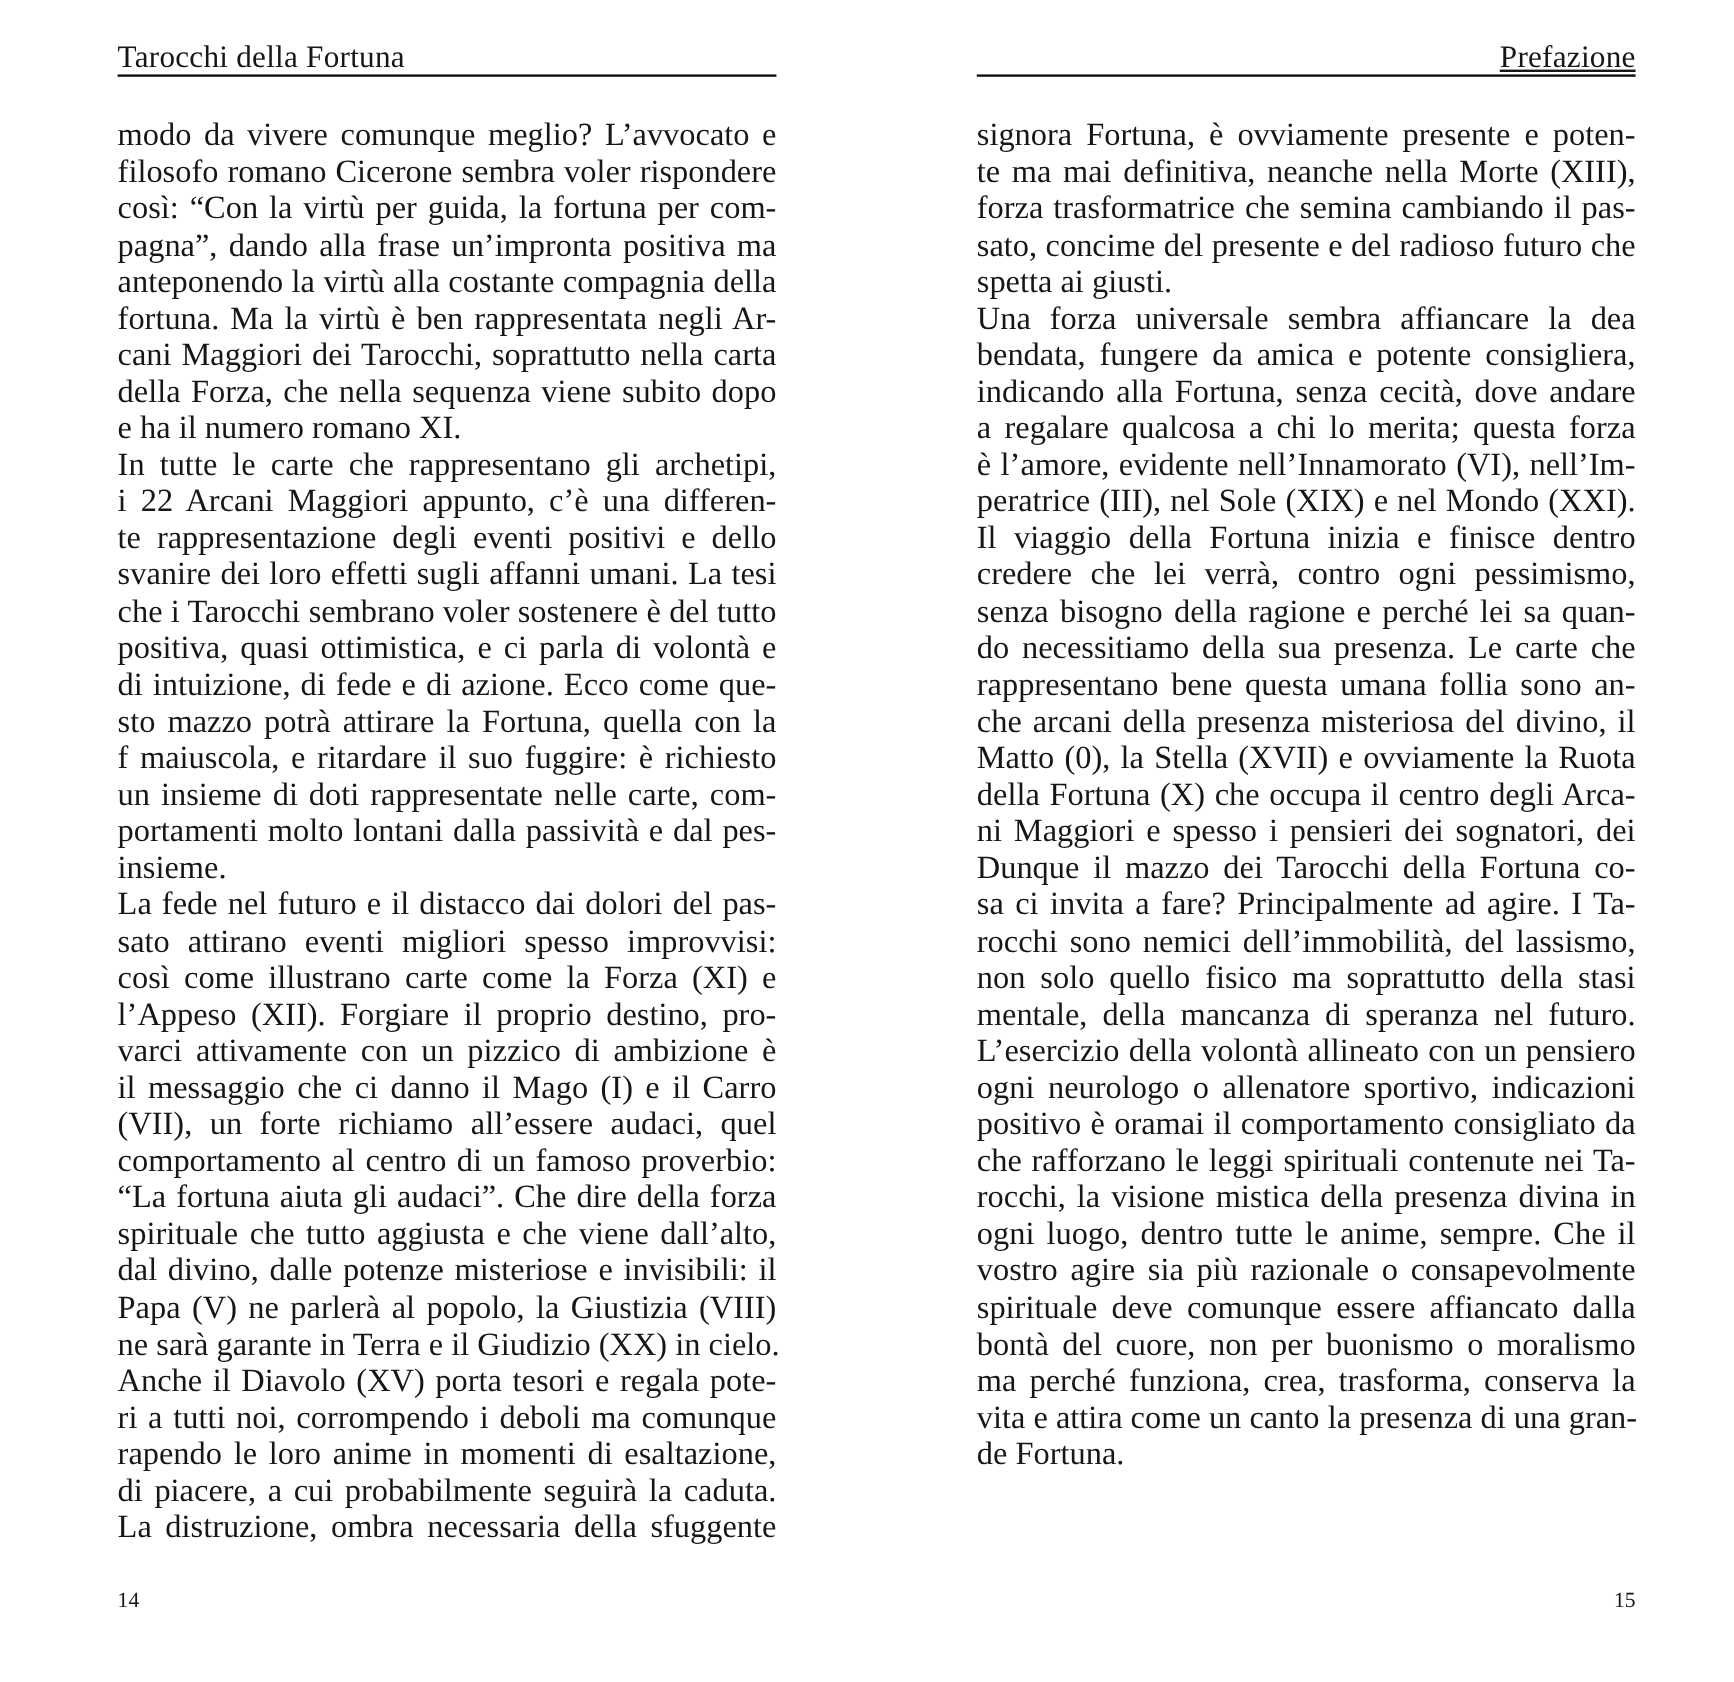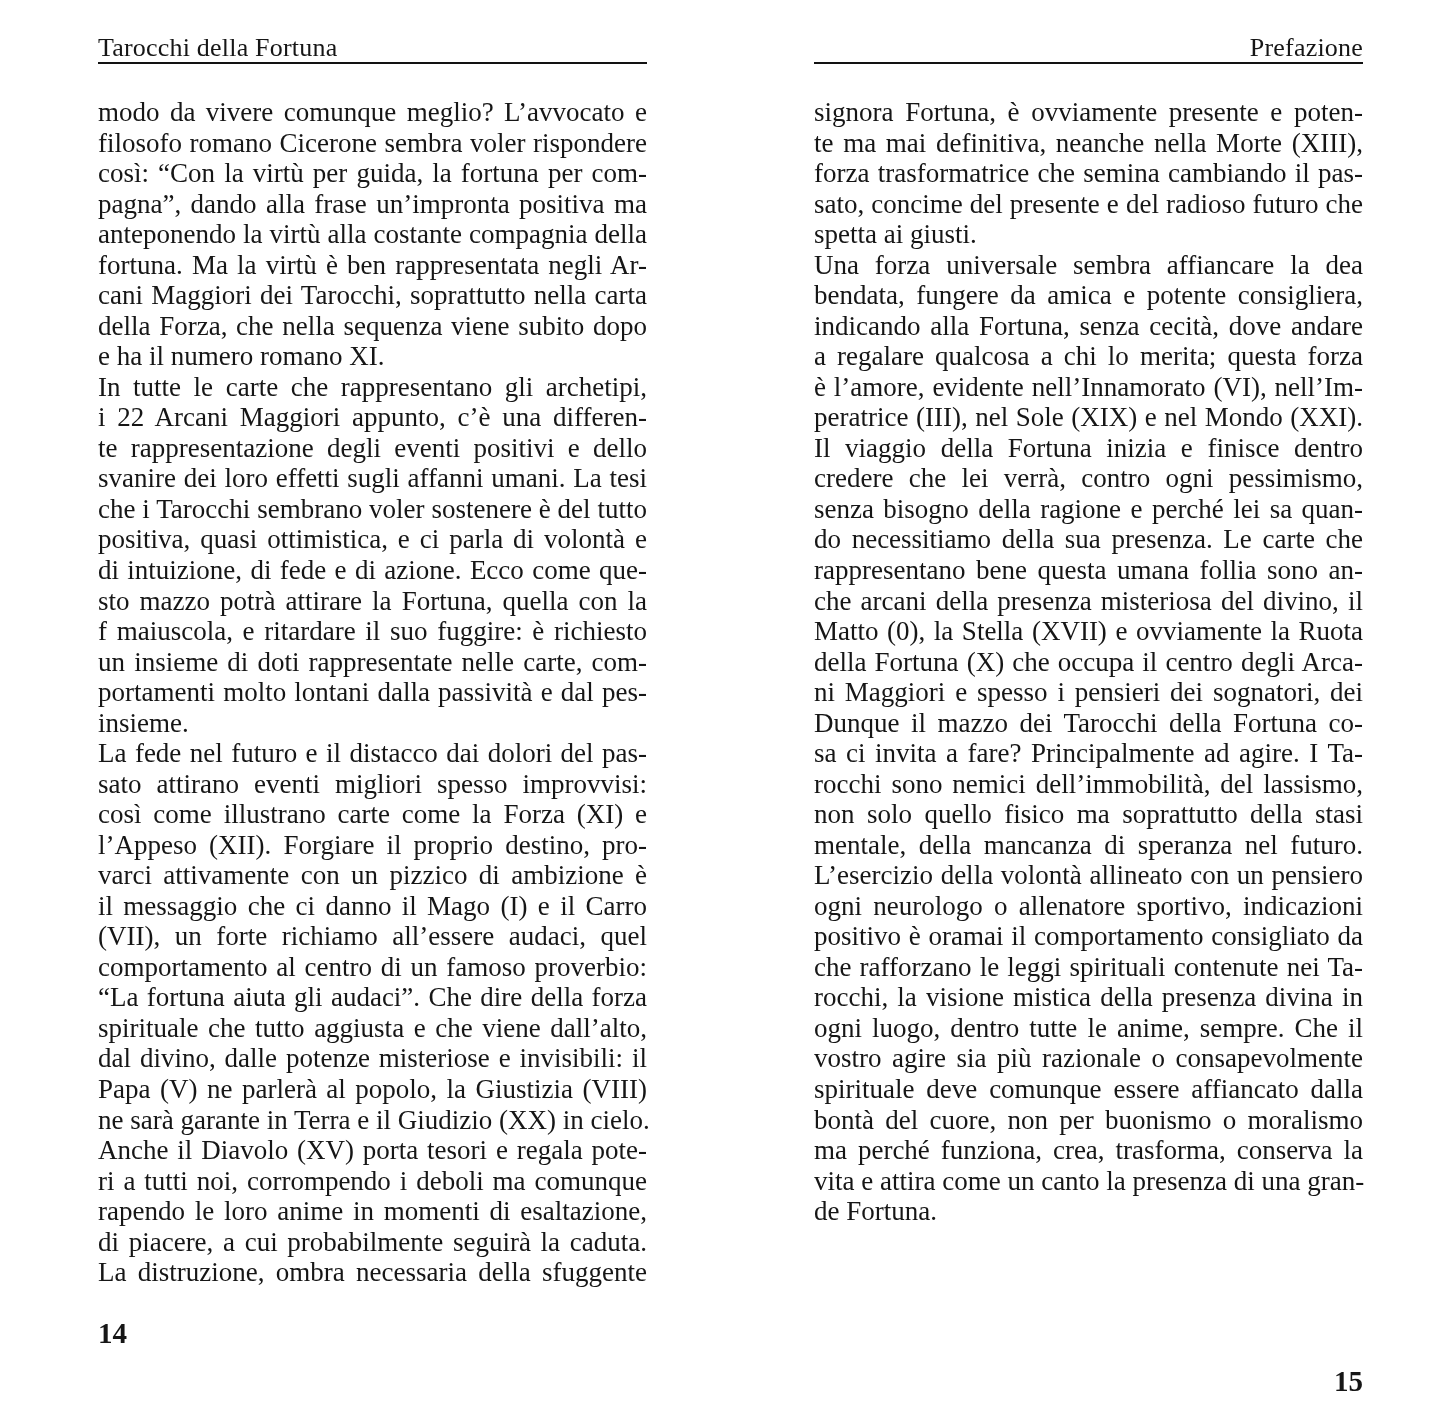--- a/index.html
+++ b/index.html
@@ -15,21 +15,21 @@
   .page.left  { left: 98px; }
   .page.right { left: 814px; }
 
   .head-title {
     position: absolute; top: 34px;
     font-size: 26px; line-height: 28px;
     letter-spacing: 0.2px;
     white-space: nowrap;
   }
   .page.left  .head-title { left: 0; }
-  .page.right .head-title { right: 0; }
+  .page.right .head-title { right: 0; text-decoration: underline; }
 
   .head-rule {
     position: absolute; top: 62px; left: 0;
     width: 100%; height: 2px;
     background: #121212;
   }
 
   .page-body {
     position: absolute; top: 97px; left: 0;
     width: 100%;
@@ -42,24 +42,24 @@
     text-align: justify;
     text-align-last: justify;
   }
   .line.short {
     text-align: right;
     text-align-last: left;
   }
 
   .folio {
     position: absolute; top: 1318px;
-    font-size: 29px; line-height: 30px; font-weight: bold;
+    font-size: 18px; line-height: 30px;
   }
   .page.left  .folio { left: 0; }
-  .page.right .folio { right: 0; margin-top: 48px; }
+  .page.right .folio { right: 0; }
 </style>
 </head>
 <body style="background: rgb(255, 255, 255); color: rgb(22, 22, 22);">
 
 <div class="spread">
 
   <section class="page left">
     <div class="head-title">Tarocchi della Fortuna</div>
     <div class="head-rule" style="background: rgb(18, 18, 18);"></div>
     <div class="page-body">

